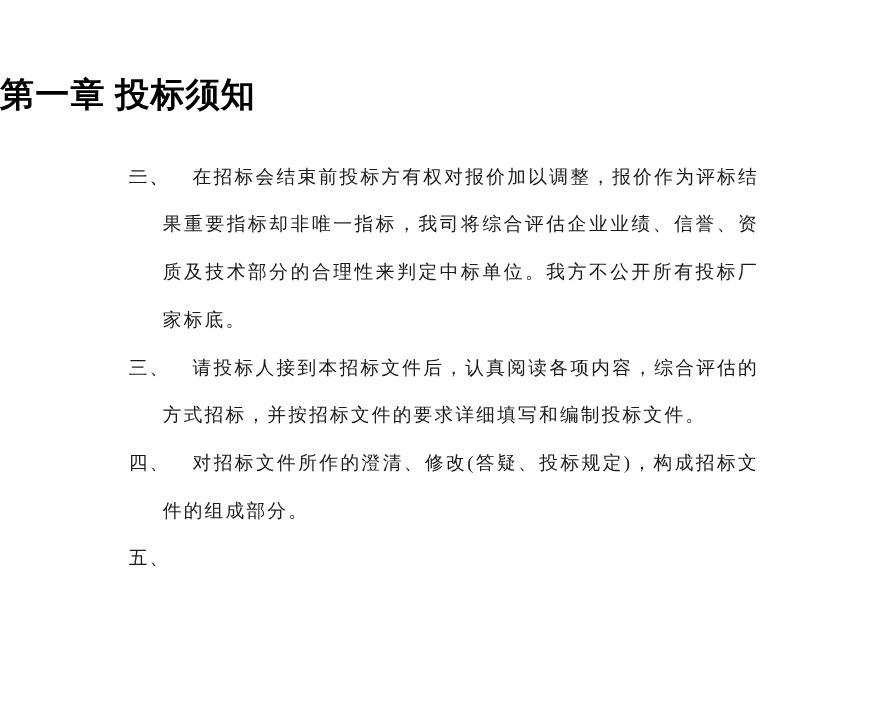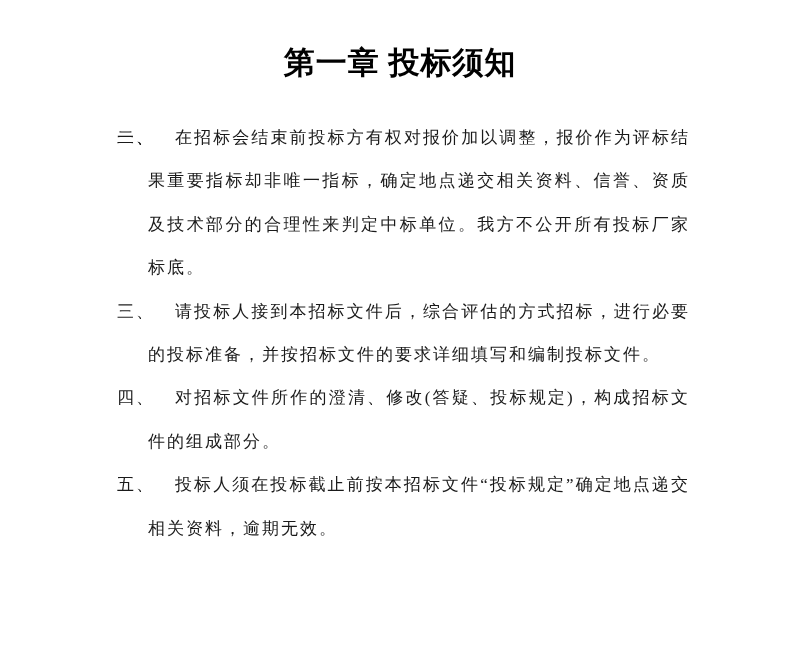--- a/index.html
+++ b/index.html
@@ -10,26 +10,26 @@
   .page {
     position: relative;
     width: 800px;
     height: 651px;
     background: #ffffff;
     overflow: hidden;
     font-family: "Liberation Serif", "DejaVu Serif", serif;
   }
   .title {
     margin: 0;
-    padding-top: 43px;
+    padding-top: 66px;
     font-size: 31px;
     line-height: 40px;
     font-weight: 700;
     letter-spacing: 1px;
-    text-align: center;
+    text-align: left;
     color: #000000;
     font-family: "Liberation Serif", "DejaVu Serif", serif;
   }
   .content {
     width: 690px;
     margin-top: 33px;
     font-size: 17px;
     line-height: 43.4px;
     letter-spacing: 2px;
     color: #1a1a1a;
@@ -52,22 +52,22 @@
 </head>
 <body>
 
 <div class="page">
   <h1 class="title">第一章 投标须知</h1>
 
   <div class="content">
 
     <p class="item"><span class="num">一、</span></p>
 
-    <p class="item"><span class="num">二、</span><span>在招标会结束前投标方有权对报价加以调整，报价作为评标结果重要指标却非唯一指标，确定地点递交相关资料、信誉、资质及技术部分的合理性来判定中标单位。我方不公开所有投标厂家标底。</span></p>
+    <p class="item"><span class="num">二、</span><span>在招标会结束前投标方有权对报价加以调整，报价作为评标结果重要指标却非唯一指标，我司将综合评估企业业绩、信誉、资质及技术部分的合理性来判定中标单位。我方不公开所有投标厂家标底。</span></p>
 
-    <p class="item"><span class="num">三、</span><span>请投标人接到本招标文件后，综合评估的方式招标，进行必要的投标准备，并按招标文件的要求详细填写和编制投标文件。</span></p>
+    <p class="item"><span class="num">三、</span><span>请投标人接到本招标文件后，认真阅读各项内容，综合评估的方式招标，并按招标文件的要求详细填写和编制投标文件。</span></p>
 
     <p class="item"><span class="num">四、</span><span>对招标文件所作的澄清、修改(答疑、投标规定)，构成招标文件的组成部分。</span></p>
 
-    <p class="item"><span class="num">五、</span><span>投标人须在投标截止前按本招标文件“投标规定”确定地点递交相关资料，逾期无效。</span></p>
+    <p class="item"><span class="num">五、</span></p>
 
   </div>
 </div>
 
 </body></html>

